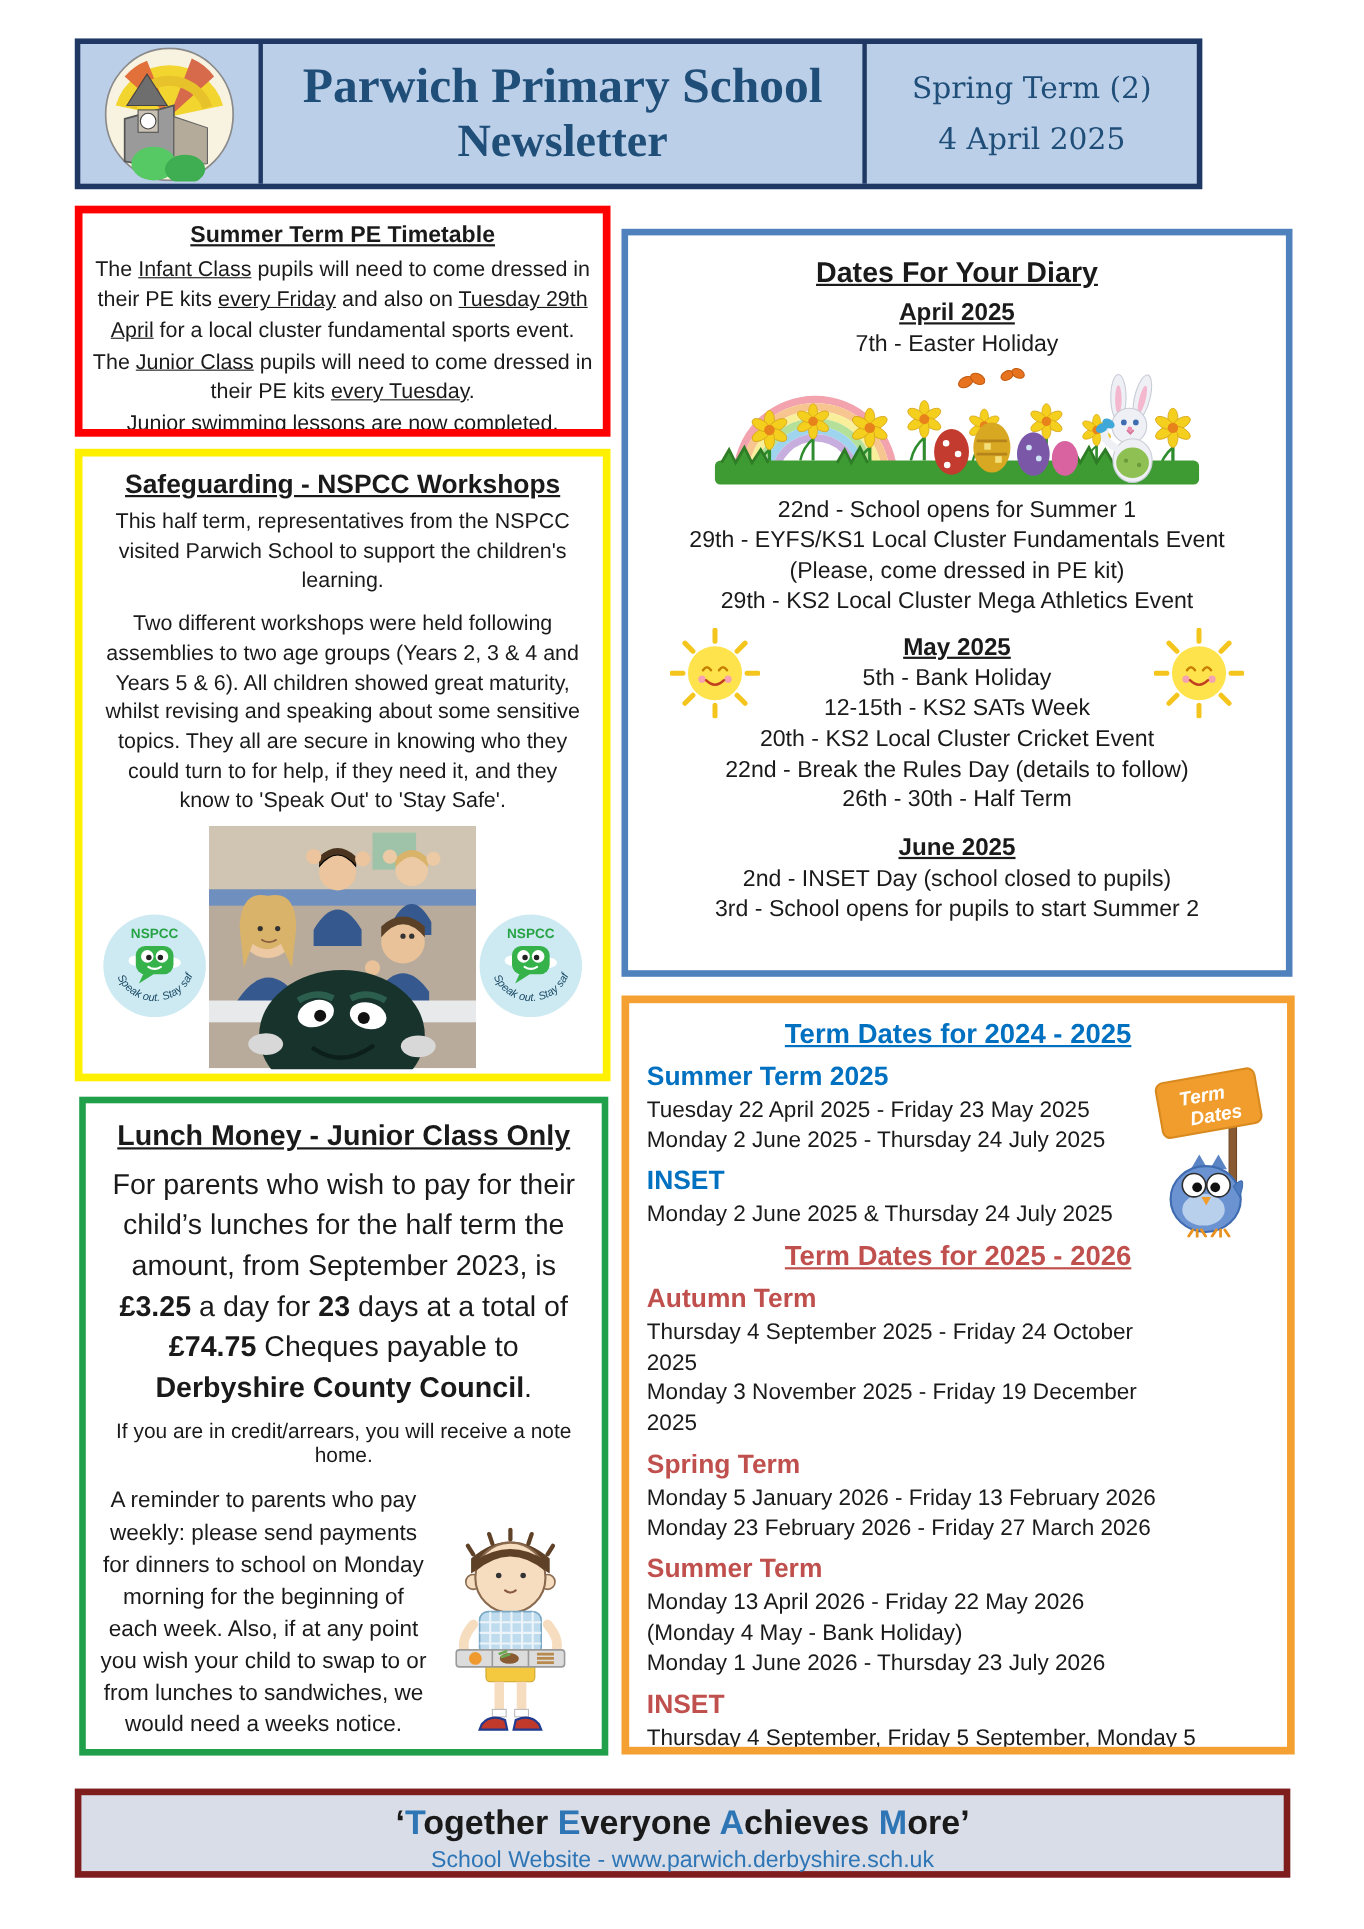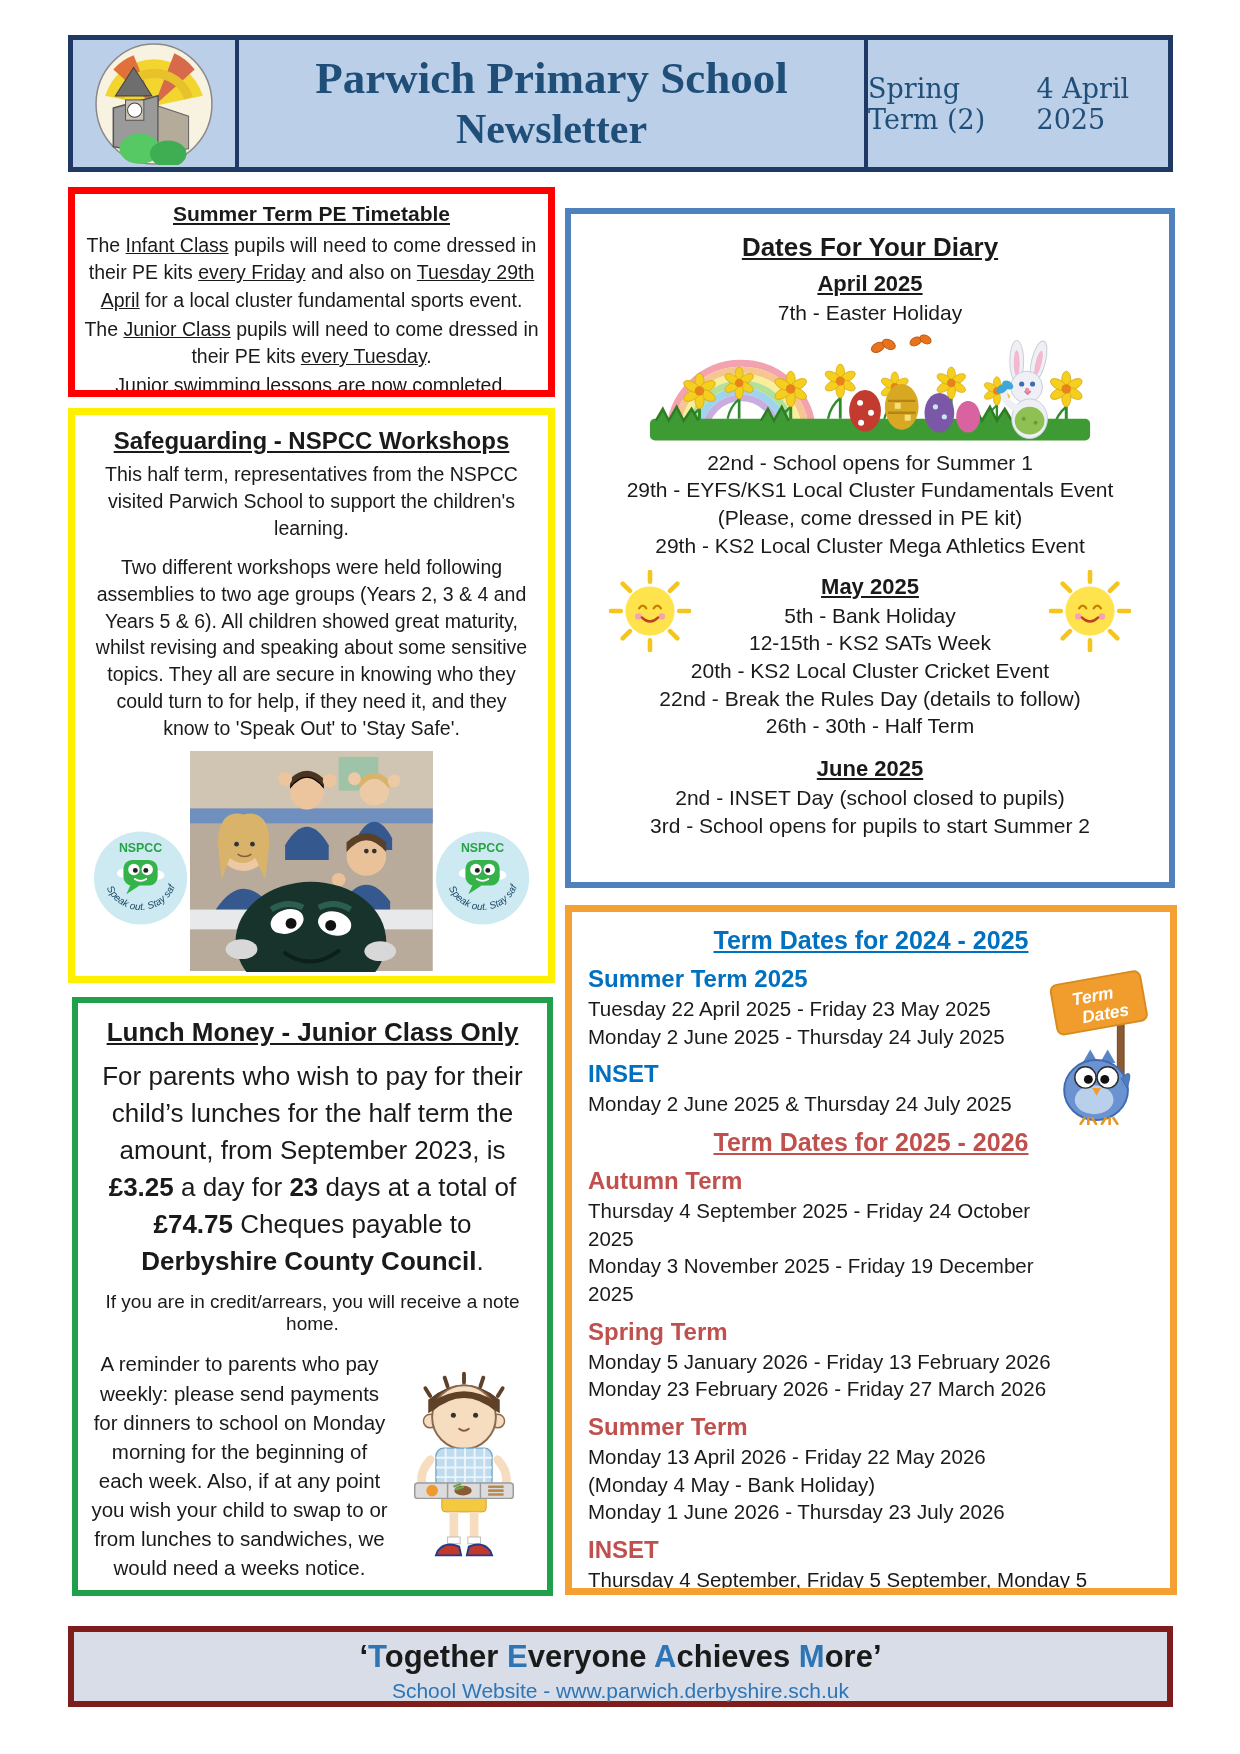--- a/index.html
+++ b/index.html
@@ -1,29 +1,29 @@
 <!DOCTYPE html>
 <html><head>
 <meta charset="utf-8">
 <style>
   html,body{margin:0;padding:0;background:#fff;}
   .page{position:relative;width:1240px;height:1754px;background:#fff;
         font-family:"Liberation Sans",sans-serif;color:#1a1a1a;overflow:hidden;}
   .box{position:absolute;background:#fff;box-sizing:border-box;overflow:hidden;}
 
   
-  .header{position:absolute;left:68px;top:35px;width:1105px;height:137px;
+  .header{position:absolute;left:68px;top:35px;width:1025px;height:137px;
           background:#BCCFE8;border:5px solid #1F3864;box-sizing:border-box;display:flex;}
   .header-logo{width:162px;border-right:4px solid #1F3864;display:flex;align-items:center;justify-content:center;}
   .header-title{flex:1;border-right:4px solid #1F3864;display:flex;flex-direction:column;
                 align-items:center;justify-content:center;text-align:center;
                 font-family:"Liberation Serif",serif;font-weight:bold;color:#1F4E79;}
   .title-l1{font-size:45px;line-height:1.15;}
   .title-l2{font-size:42px;line-height:1.15;}
-  .header-term{width:300px;display:flex;flex-direction:row;align-items:center;justify-content:space-evenly;
+  .header-term{width:300px;display:flex;flex-direction:column;align-items:center;justify-content:space-evenly;
                font-family:"DejaVu Serif",serif;color:#1F4E79;font-size:27px;padding:10px 0;}
 
   
   .bh{font-weight:bold;text-decoration:underline;text-align:center;margin:4px 0 8px;}
   .cpara{text-align:center;}
   .seg-u{text-decoration:underline;}
   .seg-b{font-weight:bold;}
   .seg-c{color:#2E75B6;}
 
   
@@ -37,21 +37,21 @@
   .yellow-box p{font-size:19.5px;line-height:1.38;margin:4px 0;}
   .yellow-box .p2{margin-top:12px;}
   .media-row{display:flex;align-items:flex-end;justify-content:center;gap:2px;margin-top:8px;}
   .media-row .badge{margin-bottom:46px;}
 
   
   .green-box{left:72px;top:997px;width:481px;height:599px;border:6px solid #21A04C;padding:6px 10px;}
   .green-box .bh{font-size:26px;margin:8px 0 10px;}
   .lunch-p1{font-size:26px;line-height:1.42;margin:0 0 10px;text-align:center;}
   .lunch-note{font-size:19px;margin:12px 0 10px;}
-  .reminder-row{display:flex;align-items:center;margin-top:14px;}
+  .reminder-row{display:flex;align-items:flex-end;margin-top:14px;}
   .reminder-text{flex:1;font-size:20.5px;line-height:1.42;text-align:center;}
   .fruit-h{font-size:24px;margin:4px 0 8px;}
   .fruit-p{font-size:19.5px;line-height:1.55;margin:0;padding:0 4px;}
 
   
   .blue-box{left:565px;top:208px;width:610px;height:680px;border:6px solid #4F81BD;padding:8px 10px;}
   .blue-box .bh{font-size:26px;margin:10px 0 8px;}
   .month-h{font-weight:bold;text-decoration:underline;text-align:center;font-size:22px;margin:6px 0 2px;}
   .d-line{font-size:21px;line-height:1.32;text-align:center;}
   .easter-wrap{text-align:center;margin:4px 0 2px;}

